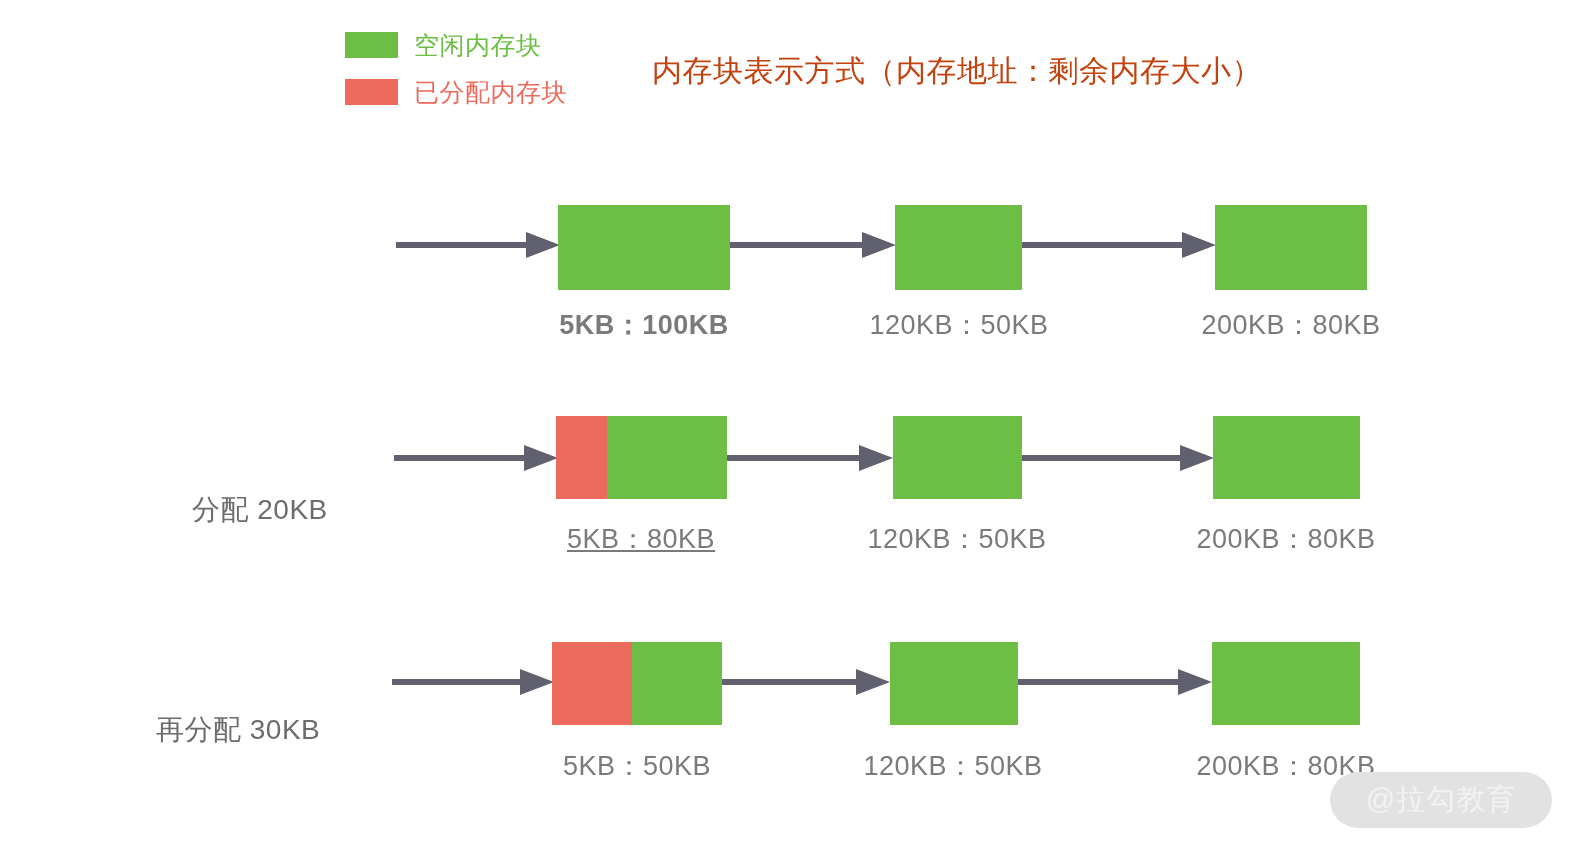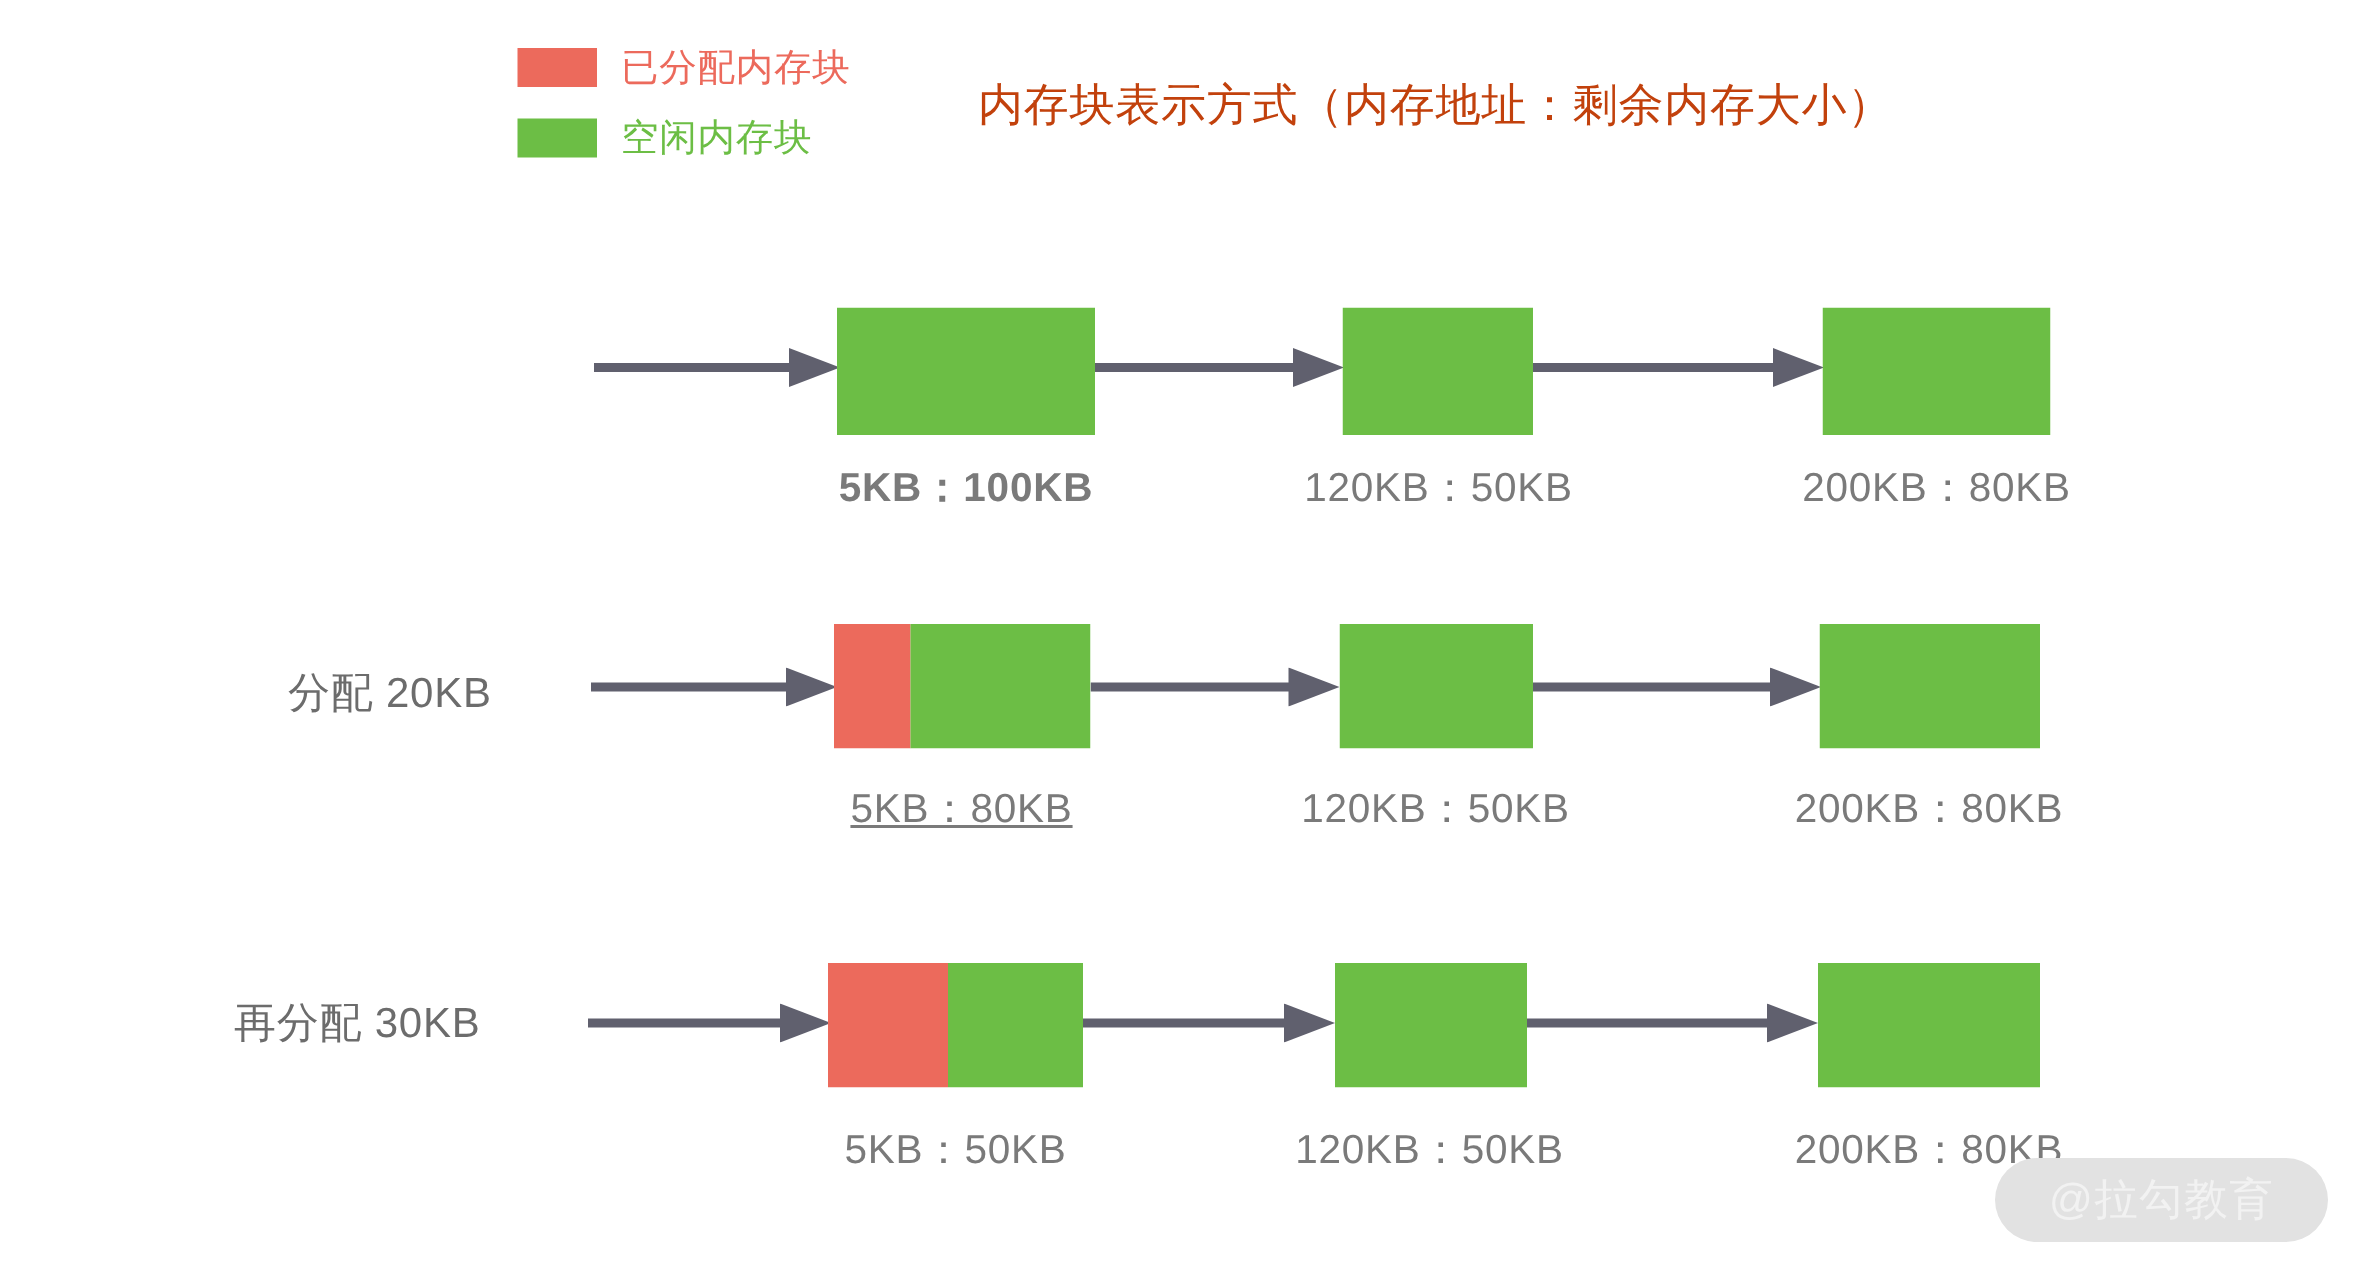--- a/index.html
+++ b/index.html
@@ -69,20 +69,21 @@
   .row-2 { top: 400px; }
   .row-3 { top: 625px; }
 
   .row-label {
     position: absolute;
     font-size: 28px;
     line-height: 34px;
     color: #6c6c6c;
     white-space: nowrap;
     letter-spacing: 0.5px;
+    margin-top: 48px;
   }
 
   
   .block {
     position: absolute;
     display: flex;
     overflow: hidden;
   }
   .seg-used { background: #ec6a5c; height: 100%; }
   .seg-free { background: #6cbe45; height: 100%; }
@@ -122,26 +123,26 @@
     letter-spacing: 1px;
   }
 </style>
 </head>
 <body>
 
 <div id="canvas">
 
   <div class="legend">
     <div class="legend-row">
+      <span class="legend-swatch free"></span>
+      <span class="legend-label free">空闲内存块</span>
+    </div>
+    <div class="legend-row">
       <span class="legend-swatch allocated"></span>
       <span class="legend-label allocated">已分配内存块</span>
-    </div>
-    <div class="legend-row">
-      <span class="legend-swatch free"></span>
-      <span class="legend-label free">空闲内存块</span>
     </div>
   </div>
 
   <div class="title">内存块表示方式（内存地址：剩余内存大小）</div>
 
   <div class="row row-1">
 
     <div class="arrow" style="left:396px; top:42px; width:164px;">
       <svg width="164" height="26" viewBox="0 0 164 26">
         <line x1="0" y1="13" x2="136" y2="13" stroke="#60606e" stroke-width="6"></line>

